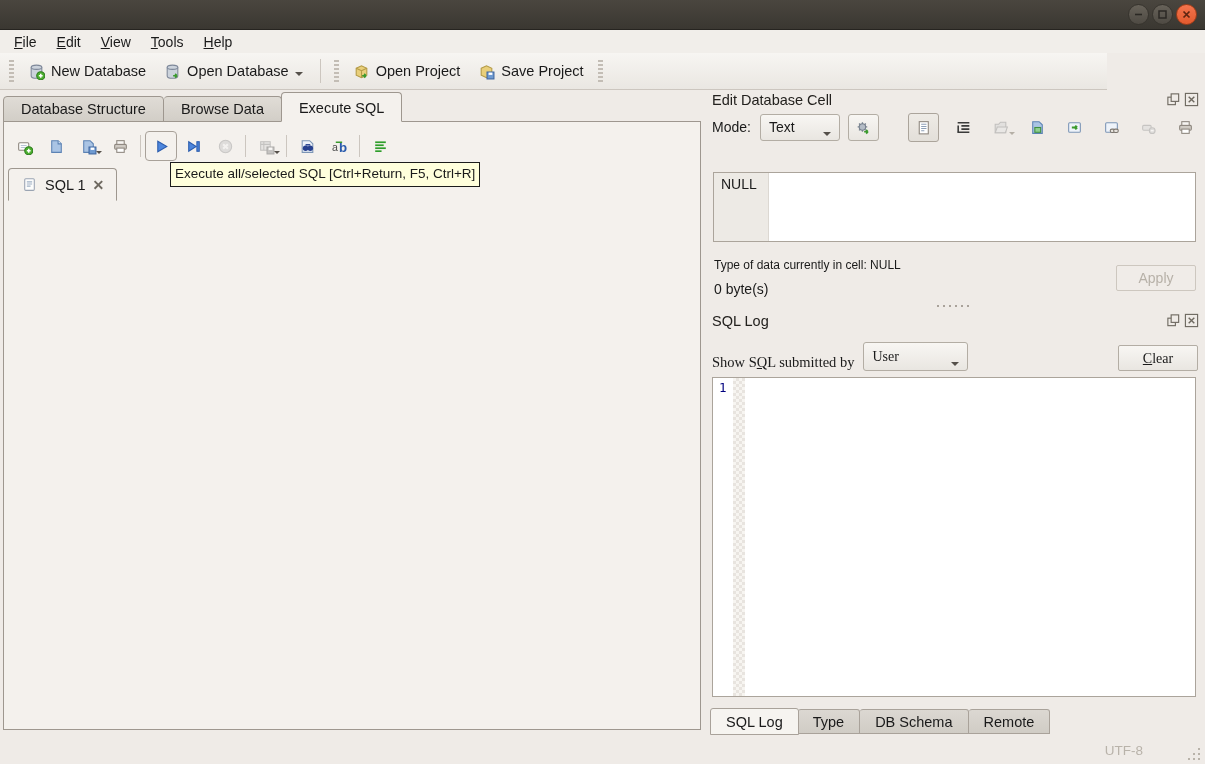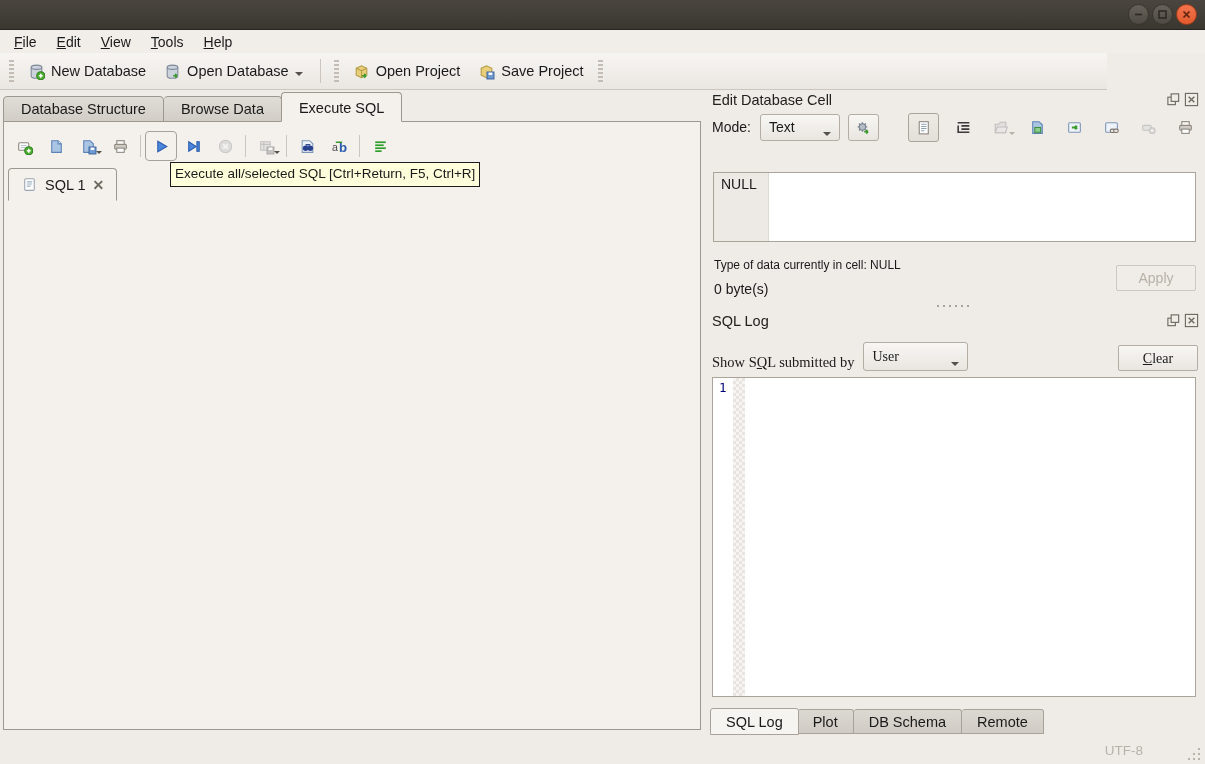--- a/index.html
+++ b/index.html
@@ -543,21 +543,21 @@
   <div class="btn clearbtn"><u>C</u>lear</div>
 </div>
 
 <div class="abs logbox">
   <span class="lnum">1</span>
   <div class="strip-chk2"></div>
 </div>
 
 <div class="abs bottom-tabs">
     <div class="btab active">SQL Log</div>
-    <div class="btab">Plot</div>
+    <div class="btab">Type</div>
     <div class="btab">DB Schema</div>
     <div class="btab">Remote</div>
   </div>
 
 <div class="abs statusbar">
   <span class="encoding">UTF-8</span>
   <span class="grip"></span>
 </div>
 
 </body></html>

